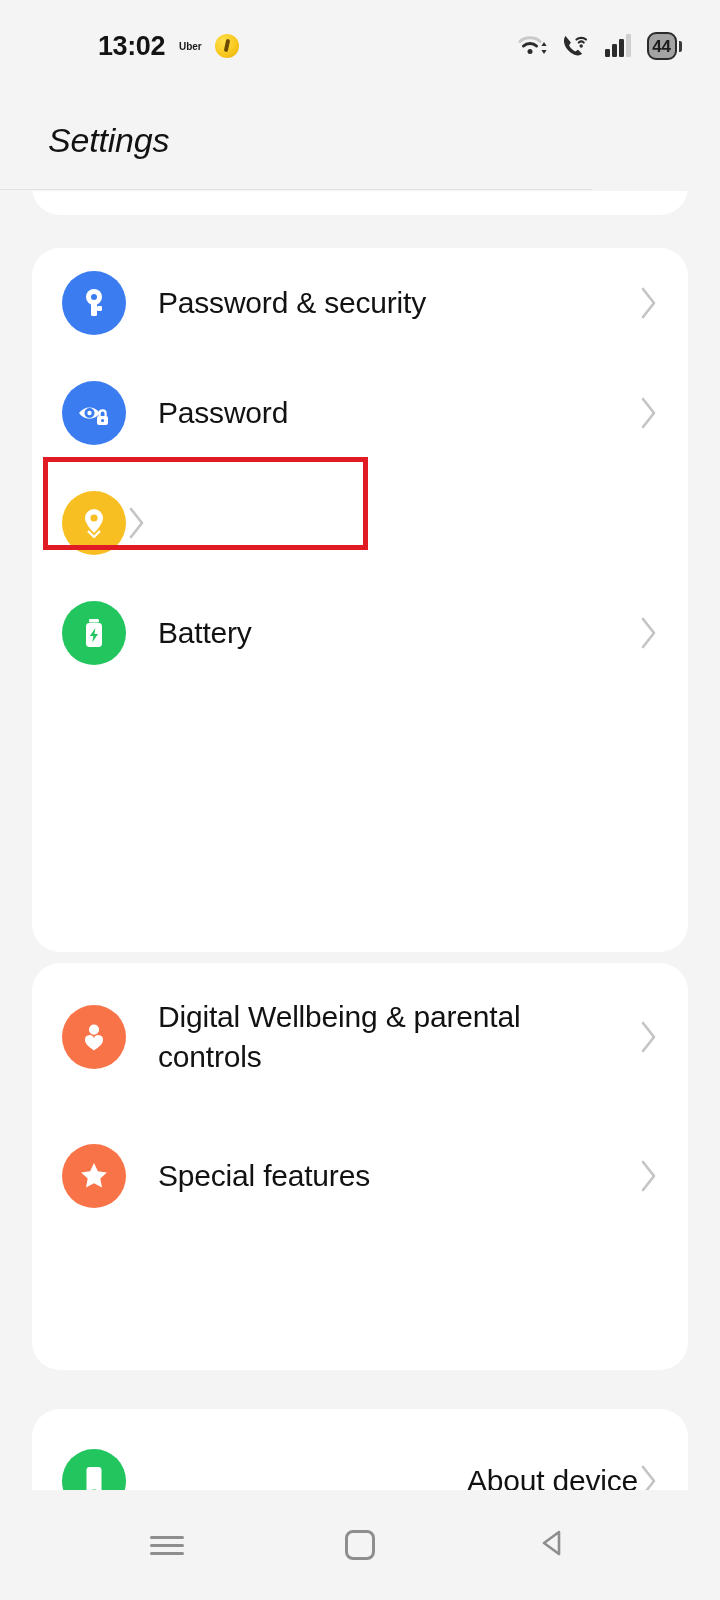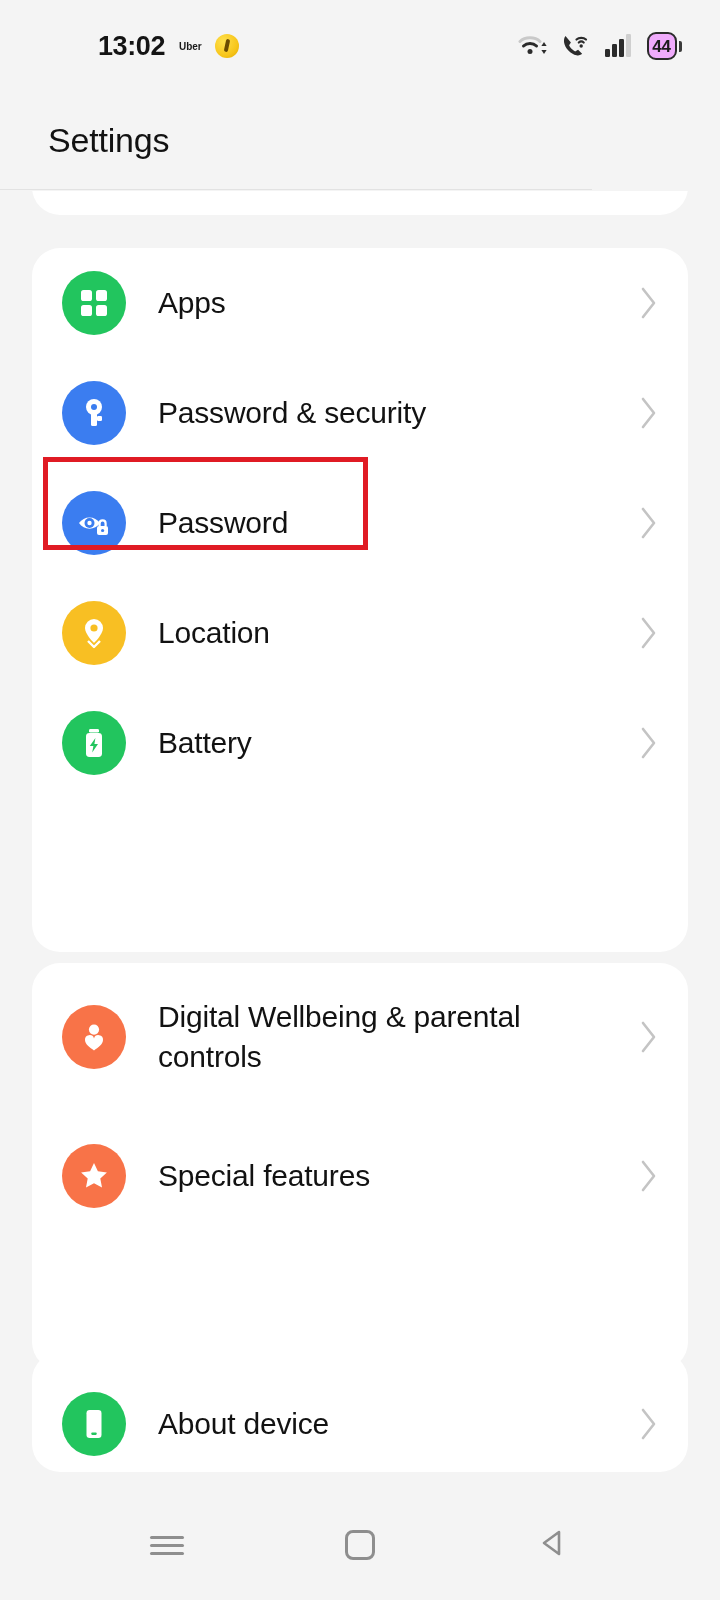--- a/index.html
+++ b/index.html
@@ -70,21 +70,21 @@
     display: flex;
     align-items: center;
   }
   .battery-body {
     width: 30px; height: 28px;
     border: 2.6px solid #2b2b2b;
     border-radius: 9px;
     display: flex;
     align-items: center;
     justify-content: center;
-    background: #f0abfc;
+    background: #a3a3a3;
   }
   .battery-pct {
     font-size: 17px;
     font-weight: 700;
     color: #1d1d1d;
     line-height: 1;
     letter-spacing: -0.3px;
   }
   .battery-cap {
     width: 3.5px; height: 11px;
@@ -95,20 +95,21 @@
 
   
   .header {
     position: absolute;
     top: 92px; left: 0;
     width: 592px; height: 98px;
     background: #f4f4f4;
     display: flex;
     align-items: center;
     border-bottom: 1.5px solid #e2e2e2;
+    font-style: italic;
   }
   .header-title {
     font-size: 34px;
     color: #121212;
     padding-left: 48px;
     letter-spacing: -0.2px;
   }
 
   
   .content {
@@ -123,21 +124,21 @@
   .card {
     position: absolute;
     left: 32px;
     width: 656px;
     background: #ffffff;
     border-radius: 28px;
   }
   .card-partial { top: -50px; height: 74px; }
   .card-1 { top: 57px;  height: 704px; }
   .card-2 { top: 772px; height: 407px; }
-  .card-3 { top: 1161px; height: 120px; }
+  .card-3 { top: 1218px; height: 120px; text-align: right; }
 
   .row {
     position: relative;
     height: 110px;
     display: flex;
     align-items: center;
     padding: 0 28px 0 30px;
   }
 
   .icon-badge {
@@ -258,36 +259,20 @@
 <div class="header">
   <span class="header-title">Settings</span>
 </div>
 
 <div class="content">
 
   <div class="card card-partial"></div>
 
   <div class="card card-1">
 
-    <div class="row">
-      <span class="icon-badge" style="background:#22c55e">
-        <svg width="34" height="34" viewBox="0 0 34 34">
-          <rect x="4" y="4" width="11" height="11" rx="2.6" fill="#fff"></rect>
-          <rect x="19" y="4" width="11" height="11" rx="2.6" fill="#fff"></rect>
-          <rect x="4" y="19" width="11" height="11" rx="2.6" fill="#fff"></rect>
-          <rect x="19" y="19" width="11" height="11" rx="2.6" fill="#fff"></rect>
-        </svg>
-      </span>
-      <span class="row-label">Apps</span>
-      <span class="chevron">
-        <svg width="20" height="34" viewBox="0 0 20 34">
-            <path d="M4 3 L15 17 L4 31" stroke="#c4c4c4" stroke-width="2.6" fill="none" stroke-linecap="round" stroke-linejoin="round"></path>
-          </svg>
-      </span>
-    </div>
 
     <div class="row">
       <span class="icon-badge" style="background:#3b7df0">
         <svg width="34" height="34" viewBox="0 0 34 34">
           <circle cx="17" cy="11" r="8" fill="#fff"></circle>
           <circle cx="17" cy="11" r="3" fill="#3b7df0"></circle>
           <rect x="14" y="15" width="6" height="15" rx="1.5" fill="#fff"></rect>
           <rect x="20" y="20" width="5" height="5" rx="1.2" fill="#fff"></rect>
         </svg>
       </span>
@@ -319,21 +304,20 @@
     </div>
 
     <div class="row">
       <span class="icon-badge" style="background:#f8bf23">
         <svg width="34" height="34" viewBox="0 0 34 34">
           <path d="M17 3 a9 9 0 0 1 9 9 c0 6.5 -9 15 -9 15 s-9 -8.5 -9 -15 a9 9 0 0 1 9 -9 z" fill="#fff"></path>
           <circle cx="17" cy="12" r="3.6" fill="#f8bf23"></circle>
           <path d="M11 25 L17 31 L23 25" stroke="#fff" stroke-width="2.4" fill="none" stroke-linejoin="round"></path>
         </svg>
       </span>
-      <span class="row-label">Location</span>
       <span class="chevron">
         <svg width="20" height="34" viewBox="0 0 20 34">
             <path d="M4 3 L15 17 L4 31" stroke="#c4c4c4" stroke-width="2.6" fill="none" stroke-linecap="round" stroke-linejoin="round"></path>
           </svg>
       </span>
     </div>
 
 
     <div class="row">
       <span class="icon-badge" style="background:#22c55e">

